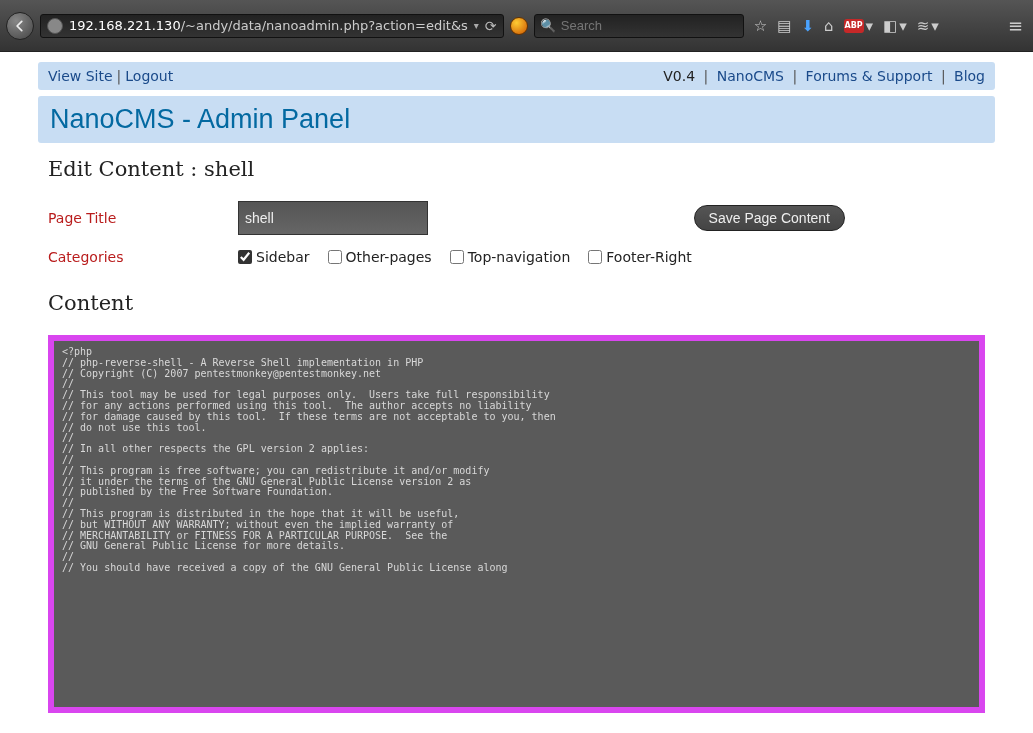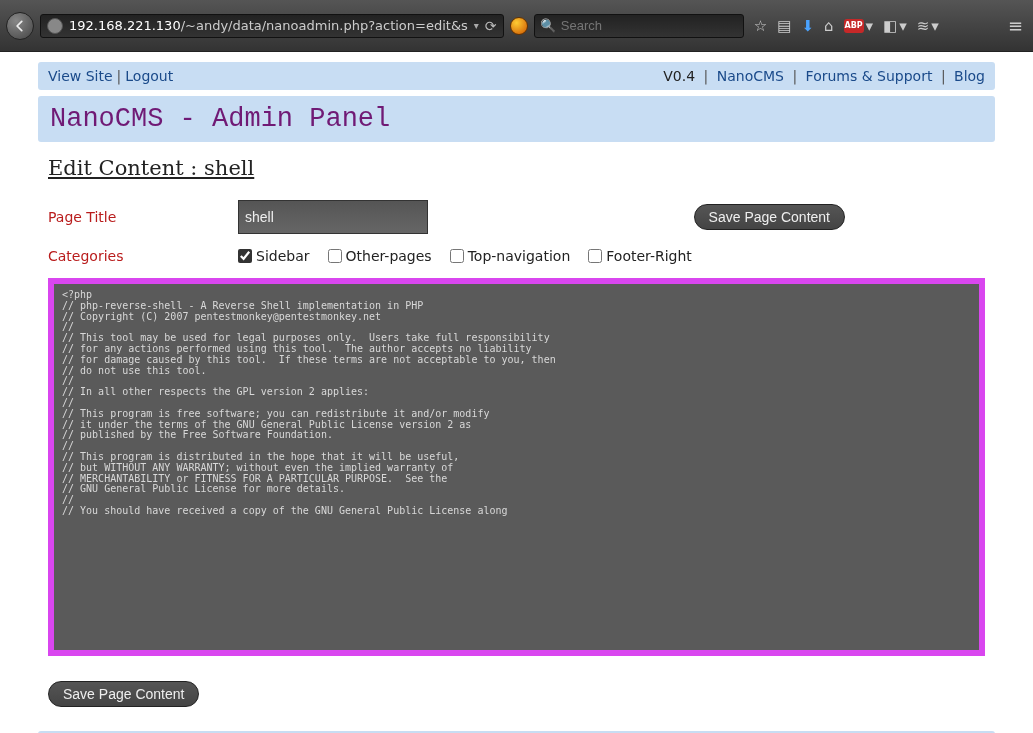--- a/index.html
+++ b/index.html
@@ -92,44 +92,43 @@
   .topbar-right { margin-left:auto; }
   .header-row {
     background: #c8ddf3;
     border-radius:3px;
     margin-top:6px;
     padding: 8px 12px;
     display:flex;
     align-items:center;
   }
   .site-title {
-    font-family: Liberation Mono, monospace;
+    font-family: Liberation Sans, sans-serif;
     font-size: 27px;
     font-weight:normal;
-    color:#701a75;
+    color:#0369a1;
   }
   .nav-tabs { margin-left:auto; display:flex; gap:8px; }
   .nav-tab {
     background:#d9e8f8;
     border-radius:3px;
     padding:4px 10px;
     color:#1a4a8a;
     font-size:14px;
     cursor:pointer;
   }
   .main {
     padding: 14px 10px 0 10px;
   }
   h2.section {
     font-family: Georgia, "DejaVu Serif", serif;
     font-weight:normal;
     font-size:21px;
     color:#222;
     margin-bottom:20px;
-    text-decoration:underline;
   }
   .form-row {
     display:flex;
     align-items:center;
     margin-bottom:14px;
   }
   .form-label { width:190px; color:#b91c1c; font-size:14px;}
   .title-input {
     width:190px;
     height:34px;
@@ -272,20 +271,21 @@
           </span>
           <span class="cat">
             <label>
               <input type="checkbox" style="">
               <span>Footer-Right</span>
             </label>
           </span>
         </div>
     </div>
 
+    <h2 class="section" style="margin-top:26px">Content</h2>
 
     <textarea class="content-area" id="content-ta" style="">&lt;?php
 // php-reverse-shell - A Reverse Shell implementation in PHP
 // Copyright (C) 2007 pentestmonkey@pentestmonkey.net
 //
 // This tool may be used for legal purposes only.  Users take full responsibility
 // for any actions performed using this tool.  The author accepts no liability
 // for damage caused by this tool.  If these terms are not acceptable to you, then
 // do not use this tool.
 //

